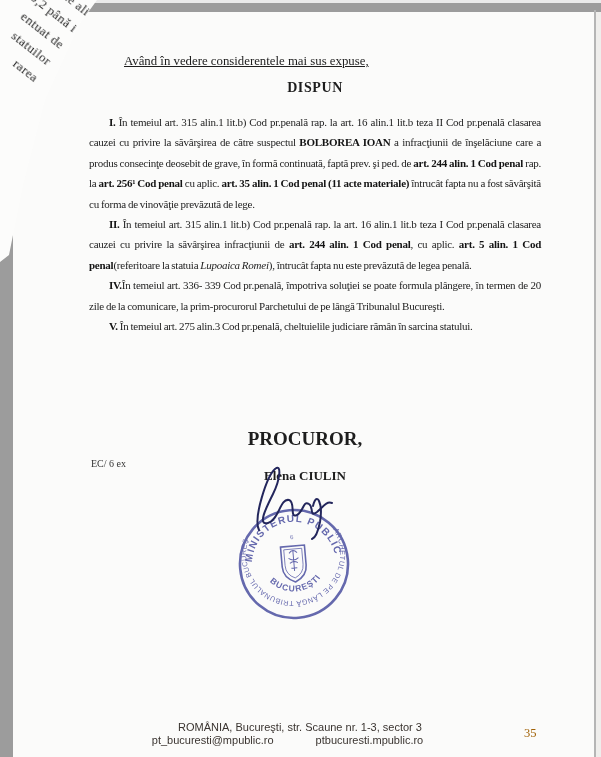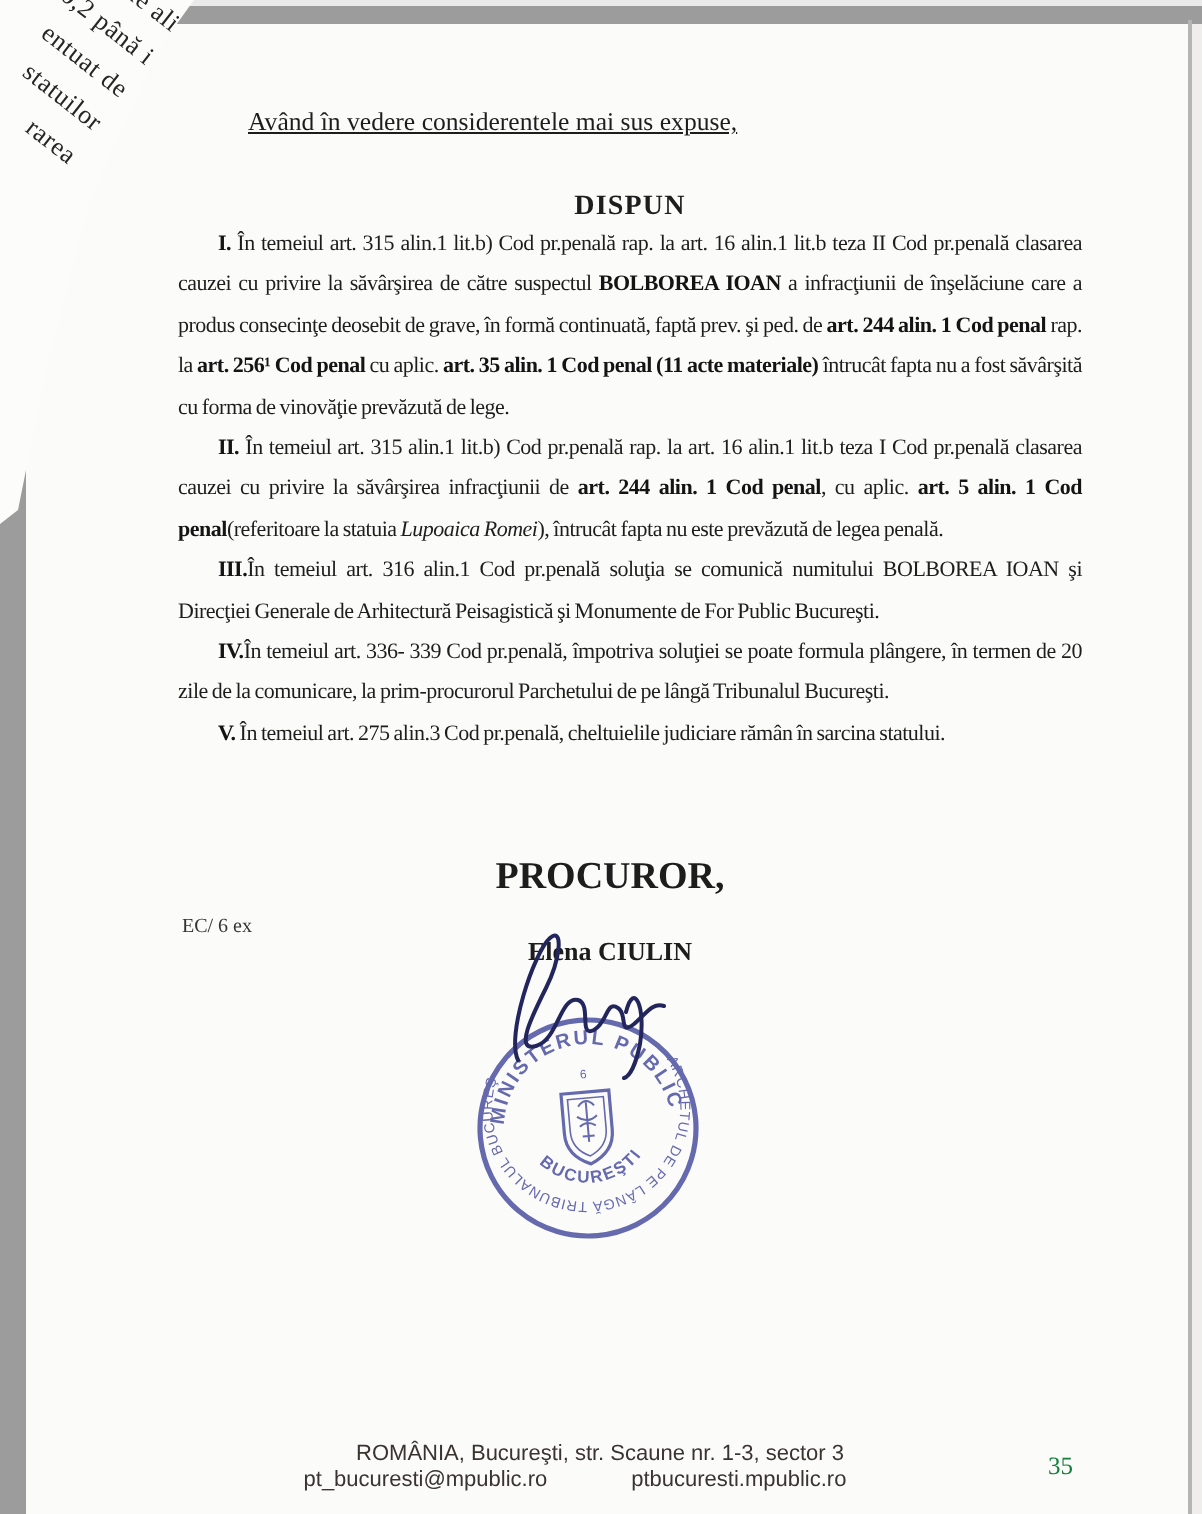--- a/index.html
+++ b/index.html
@@ -25,21 +25,21 @@
   }
   .fold-text{
     position:absolute;top:-12px;left:-152px;width:260px;
     transform:rotate(38deg);transform-origin:top right;
     text-align:right;line-height:21px;font-size:13px;color:#262626;letter-spacing:.4px;
   }
   .fold-text div{white-space:nowrap;}
 
   
   .intro{position:absolute;left:124px;top:54px;font-size:12.8px;z-index:3;text-decoration:underline;}
-  .heading{position:absolute;left:89px;top:96px;width:452px;text-align:center;
+  .heading{position:absolute;left:89px;top:80px;width:452px;text-align:center;
     font-weight:bold;font-size:14px;letter-spacing:.6px;z-index:3;}
   .paras{position:absolute;left:89px;top:112px;width:452px;z-index:3;
     font-size:11px;line-height:20.4px;letter-spacing:-0.25px;word-spacing:-0.5px;}
   .para{margin:0;text-indent:20px;text-align:justify;}
   .run-b{font-weight:bold;color:#141414;}
   .run-i{font-style:italic;}
 
   .sig-block{position:absolute;left:210px;top:428px;width:190px;text-align:center;z-index:3;}
   .sig-title{font-weight:bold;font-size:19px;}
   .sig-name{font-weight:bold;font-size:13px;margin-top:18px;}
@@ -48,21 +48,21 @@
   .sig-scrawl{position:absolute;left:245px;top:460px;z-index:5;}
 
   .stamp{position:absolute;left:236px;top:506px;width:116px;height:116px;z-index:4;
     transform:rotate(-5deg);opacity:.88;}
 
   .footer-address{position:absolute;left:70px;top:721px;width:460px;text-align:center;
     font-family:"Liberation Sans","DejaVu Sans",sans-serif;font-size:11px;color:#3a3430;z-index:3;}
   .footer-links{position:absolute;left:55px;top:734px;width:465px;display:flex;
     justify-content:center;gap:42px;
     font-family:"Liberation Sans","DejaVu Sans",sans-serif;font-size:11px;color:#3a3430;z-index:3;}
-  .page-num{position:absolute;left:524px;top:726px;font-size:12.5px;color:#15803d;z-index:3;}
+  .page-num{position:absolute;left:524px;top:726px;font-size:12.5px;color:#a16207;z-index:3;}
 </style>
 </head>
 <body>
 
 <div class="scan-top-sliver"></div>
 <div class="scan-top"></div>
 <div class="scan-left"></div>
 <div class="scan-right-line"></div>
 <div class="scan-right-margin"></div>
 
@@ -75,21 +75,20 @@
       <div>statuilor</div>
       <div>rarea</div>
     </div>
 </div>
 
 <div class="intro">Având în vedere considerentele mai sus expuse,</div>
 <div class="heading">DISPUN</div>
 <div class="paras">
     <p class="para"><span class="run-b">I.</span><span> În temeiul  art. 315 alin.1 lit.b) Cod  pr.penală rap. la art. 16 alin.1  lit.b teza II Cod pr.penală clasarea cauzei cu privire la săvârşirea de către suspectul </span><span class="run-b">BOLBOREA IOAN</span><span> a infracţiunii de înşelăciune care a produs consecinţe deosebit de grave, în formă continuată, faptă prev. şi ped. de </span><span class="run-b">art. 244 alin. 1 Cod penal</span><span> rap. la </span><span class="run-b">art. 256¹ Cod penal</span><span> cu aplic. </span><span class="run-b">art. 35 alin. 1 Cod penal (11 acte materiale)</span><span> întrucât fapta nu a fost săvârşită cu forma de vinovăţie prevăzută de lege.</span></p>
     <p class="para"><span class="run-b">II.</span><span> În temeiul  art. 315 alin.1 lit.b) Cod  pr.penală rap. la art. 16 alin.1  lit.b teza I Cod pr.penală clasarea cauzei cu privire la săvârşirea infracţiunii de </span><span class="run-b">art. 244 alin. 1 Cod penal</span><span>, cu aplic. </span><span class="run-b">art. 5 alin. 1 Cod penal</span><span>(referitoare la statuia </span><span class="run-i">Lupoaica Romei</span><span>), întrucât fapta nu este prevăzută de legea penală.</span></p>
-    <p class="para"><span class="run-b">III.</span><span>În temeiul art. 316 alin.1 Cod pr.penală soluţia se comunică numitului BOLBOREA IOAN şi Direcţiei Generale de Arhitectură Peisagistică şi Monumente de For Public Bucureşti.</span></p>
     <p class="para"><span class="run-b">IV.</span><span>În temeiul art. 336- 339 Cod pr.penală, împotriva soluţiei se poate formula plângere, în termen de 20 zile de la comunicare, la prim-procurorul Parchetului de pe lângă Tribunalul Bucureşti.</span></p>
     <p class="para"><span class="run-b">V.</span><span> În temeiul art. 275 alin.3 Cod pr.penală, cheltuielile judiciare rămân în sarcina statului.</span></p>
   </div>
 
 <div class="sig-block">
   <div class="sig-title">PROCUROR,</div>
   <div class="sig-name">Elena CIULIN</div>
 </div>
 <div class="refnum">EC/ 6 ex</div>
 

